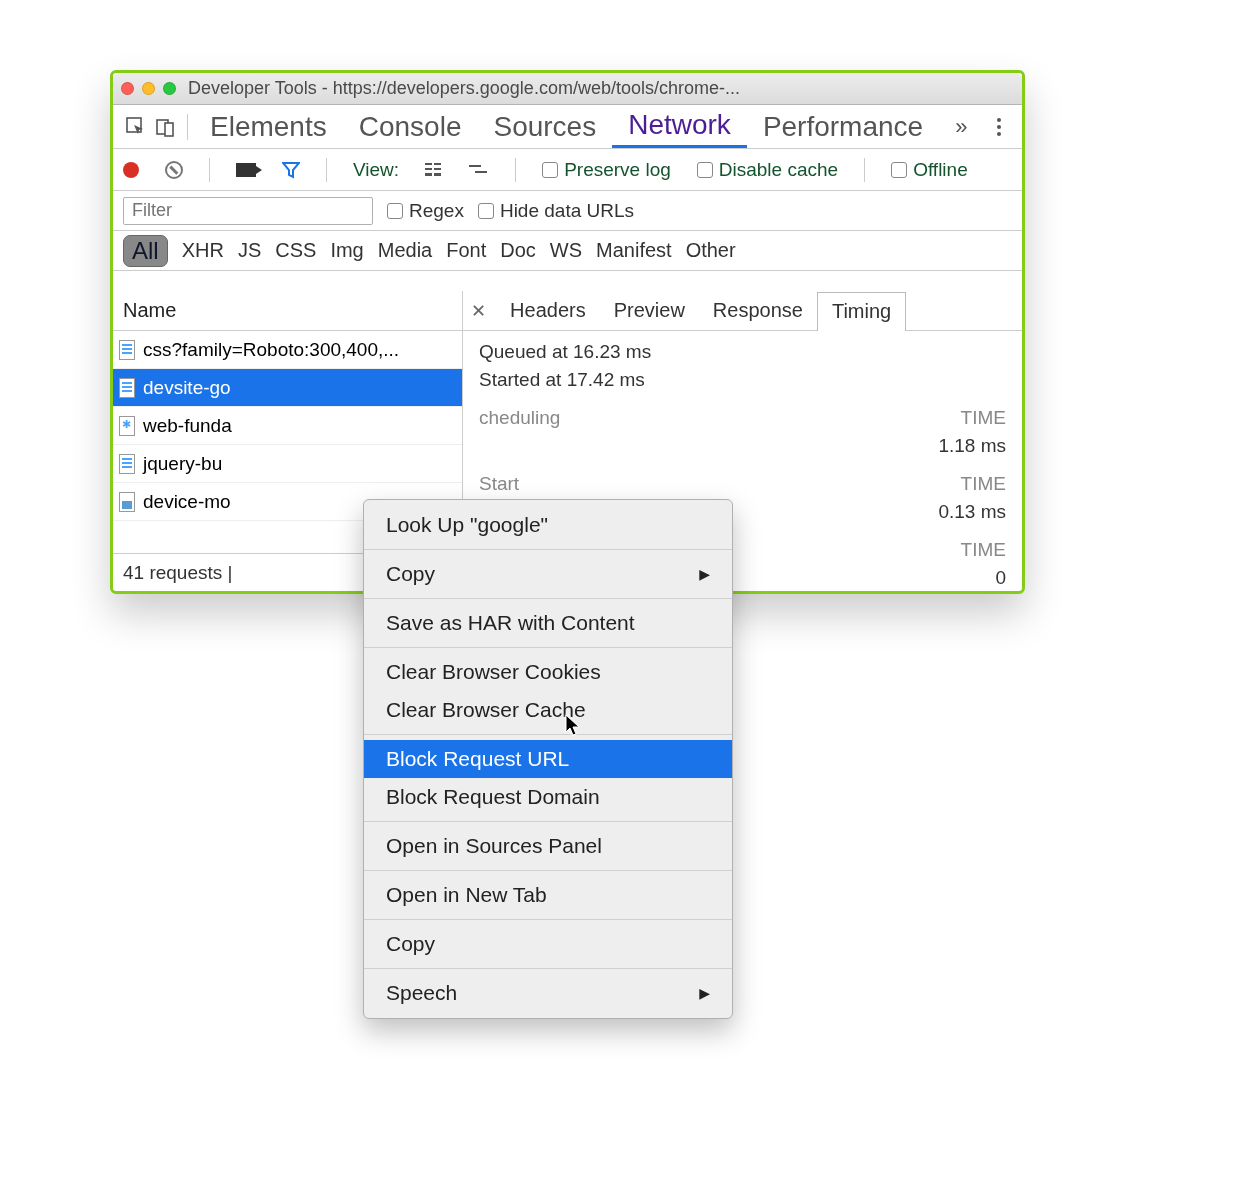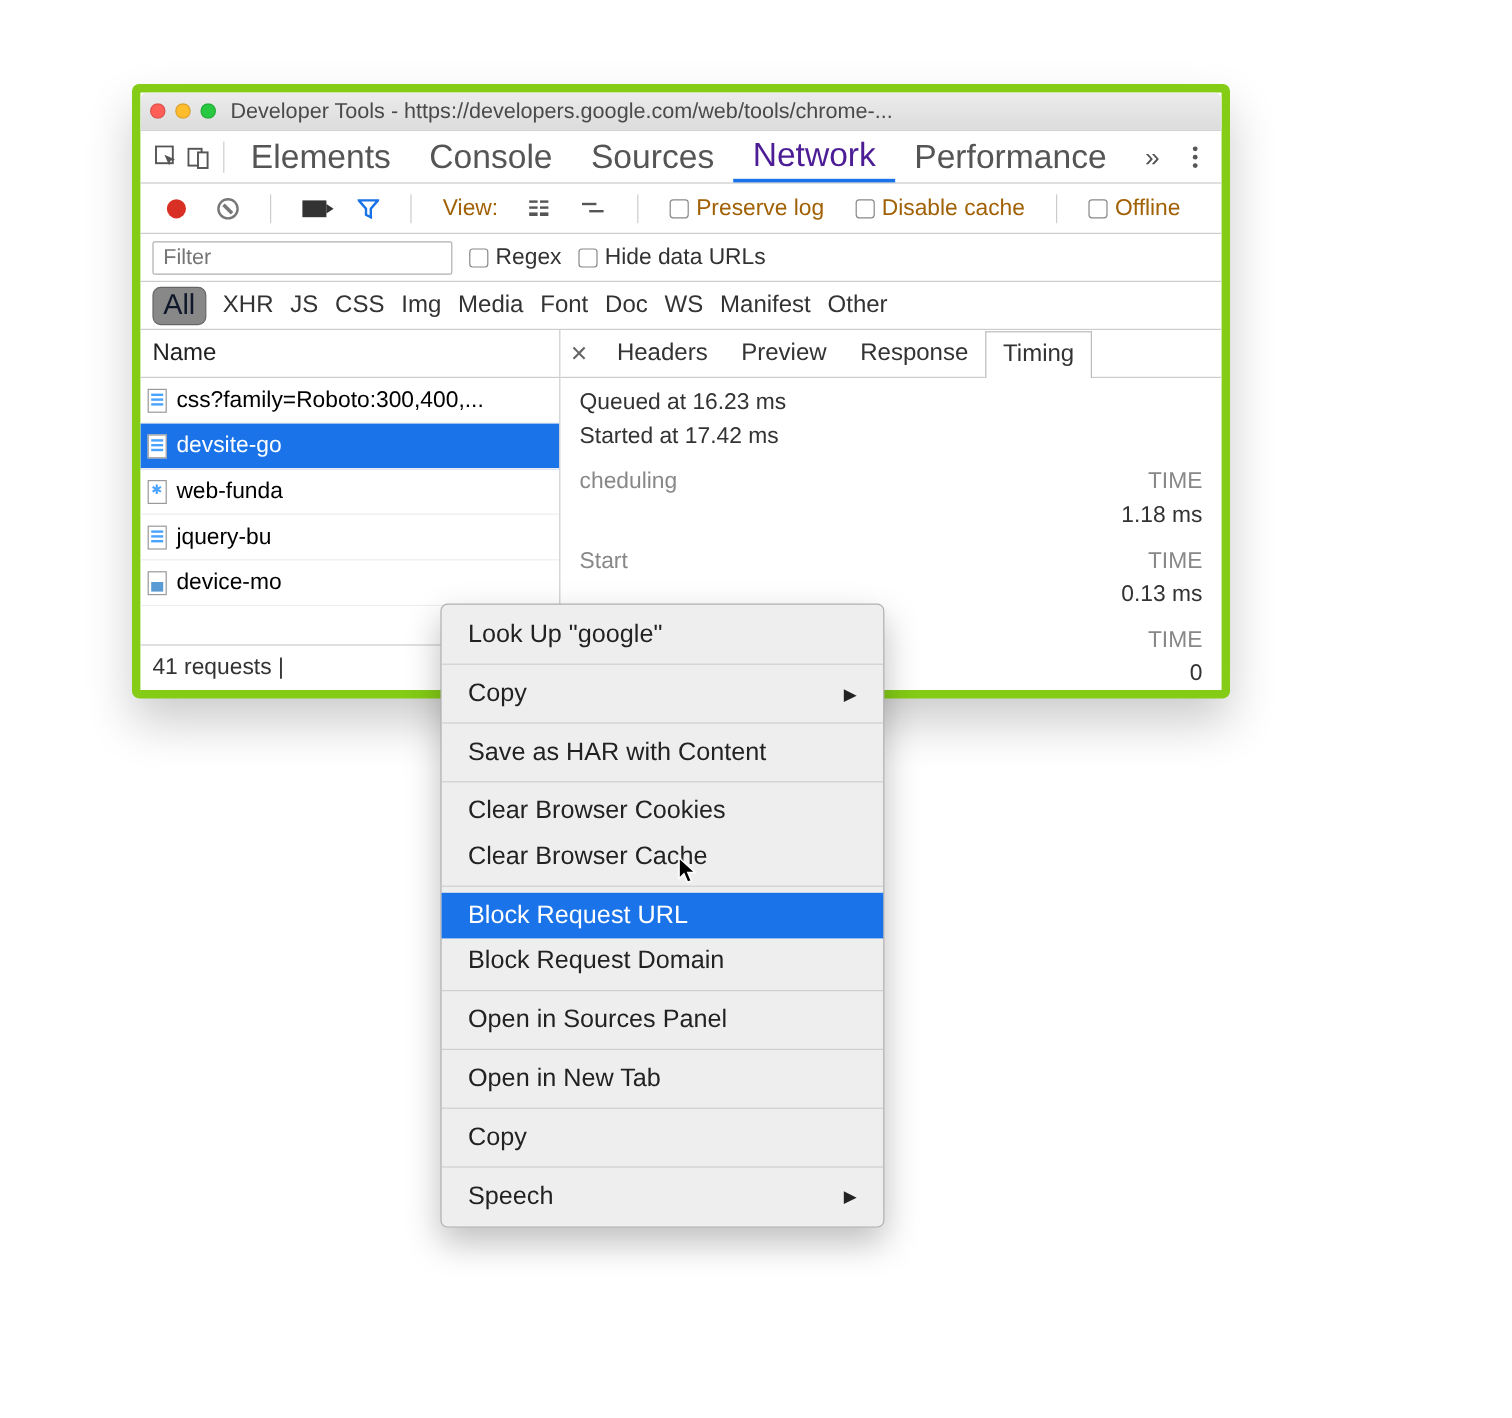--- a/index.html
+++ b/index.html
@@ -1,19 +1,19 @@
 <!DOCTYPE html>
 <html><head>
 <meta charset="utf-8">
 <style>
   * { box-sizing: border-box; margin: 0; padding: 0; font-family: -apple-system, "Helvetica Neue", Arial, sans-serif; }
   body { background: #fff; width: 1260px; height: 1182px; position: relative; }
   .window {
     position: absolute; left: 110px; top: 70px; width: 915px;
-    background: #fff; border: 7px solid #84cc16; border-radius: 6px;
+    background: #fff; border: 3px solid #84cc16; border-radius: 6px;
     box-shadow: 0 20px 40px rgba(0,0,0,0.2);
     overflow: visible;
   }
   
   .titlebar {
     height: 32px; display: flex; align-items: center;
     background: linear-gradient(#ececec,#dcdcdc);
     border-bottom: 1px solid #b5b5b5; border-radius: 6px 6px 0 0;
     padding: 0 8px;
   }
@@ -26,22 +26,22 @@
     height:44px; display:flex; align-items:center; border-bottom:1px solid #ccc;
     padding: 0 8px; gap: 0;
   }
   .tabs .icon-btn { width:30px; height:30px; display:flex; align-items:center; justify-content:center; color:#555;}
   .tabs .tab { font-size:28px; color:#555; padding:0 16px; height:100%; display:flex; align-items:center;}
   .tabs .tab.active { color:#4c1d95; border-bottom:3px solid #1a73e8;}
   .tabs .spacer { flex:1; }
   .tabs .sep { width:1px; height:26px; background:#ccc; margin:0 6px;}
   
   .toolbar {
-    height:42px; display:flex; align-items:center; gap:26px; padding:0 22px;
-    border-bottom:1px solid #ccc; font-size:19px; color:#a16207;
+    height:42px; display:flex; align-items:center; gap:26px; padding:0 10px;
+    border-bottom:1px solid #ccc; font-size:19px; color:#14532d;
   }
   .record { width:16px; height:16px; border-radius:50%; background:#d93025;}
   .noentry { width:18px;height:18px;border:2.5px solid #777;border-radius:50%; position:relative;}
   .noentry::after{content:"";position:absolute;left:2px;right:2px;top:50%;height:2.5px;background:#777;transform:translateY(-50%) rotate(45deg);}
   .sep2{width:1px;height:24px;background:#ccc;}
   .camera{width:20px;height:14px;background:#333;position:relative;}
   .camera::after{content:"";position:absolute;right:-6px;top:3px;border-left:6px solid #333;border-top:4px solid transparent;border-bottom:4px solid transparent;}
   .funnel svg{display:block;}
   .viewicon{width:18px;height:14px;display:flex;flex-wrap:wrap;gap:2px;}
   .viewicon span{width:7px;height:2.5px;background:#555;}
@@ -51,21 +51,21 @@
   .viewicon2::after{left:6px;top:8px;width:12px;}
   .chk{display:flex;align-items:center;gap:6px;}
   .chk .box{width:16px;height:16px;border:1.5px solid #888;border-radius:3px;}
   
   .filterrow{height:40px;display:flex;align-items:center;gap:14px;padding:0 10px;border-bottom:1px solid #ccc;font-size:19px;color:#333;}
   .filterinput{width:250px;height:28px;border:1px solid #b0b0b0;border-radius:2px;padding:0 8px;font-size:18px;color:#0f766e;}
   
   .typerow{height:40px;display:flex;align-items:center;gap:14px;padding:0 10px;border-bottom:1px solid #ccc;font-size:20px;color:#333;}
   .pill{background:#888;color:#0f172a;border-radius:7px;padding:1px 8px;border:1px solid #666;font-size:24px;}
   
-  .split{display:flex;height:300px;}
+  .split{display:flex;height:300px;margin-top:20px;}
   .leftpane{width:350px;border-right:1px solid #ccc;display:flex;flex-direction:column;}
   .colhead{height:40px;display:flex;align-items:center;padding:0 10px;font-size:20px;border-bottom:1px solid #ccc;color:#222;}
   .reqlist{flex:1;overflow:hidden;}
   .reqrow{height:38px;display:flex;align-items:center;gap:8px;padding:0 6px;font-size:19px;border-bottom:1px solid #eee;white-space:nowrap;overflow:hidden;}
   .reqrow.active{background:#dbeeff;}
   .reqrow.selected{background:#1a73e8;color:#fff;}
   .fileicon{width:16px;height:20px;border:1px solid #999;background:#fff;position:relative;flex:0 0 16px;}
   .fileicon::after{content:"";position:absolute;top:3px;left:2px;right:2px;height:2px;background:#4aa3ff;box-shadow:0 4px 0 #4aa3ff,0 8px 0 #4aa3ff;}
   .fileicon.gear::after{content:"✱";background:none;box-shadow:none;top:1px;left:2px;height:auto;color:#4aa3ff;font-size:11px;}
   .fileicon.img::after{background:#5b9bd5;box-shadow:none;top:auto;bottom:2px;height:8px;}

